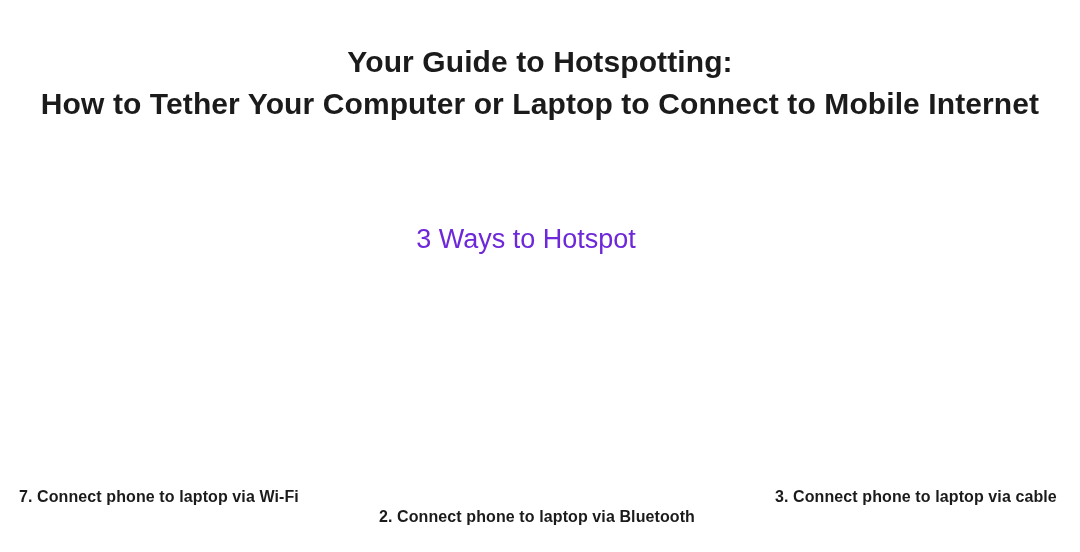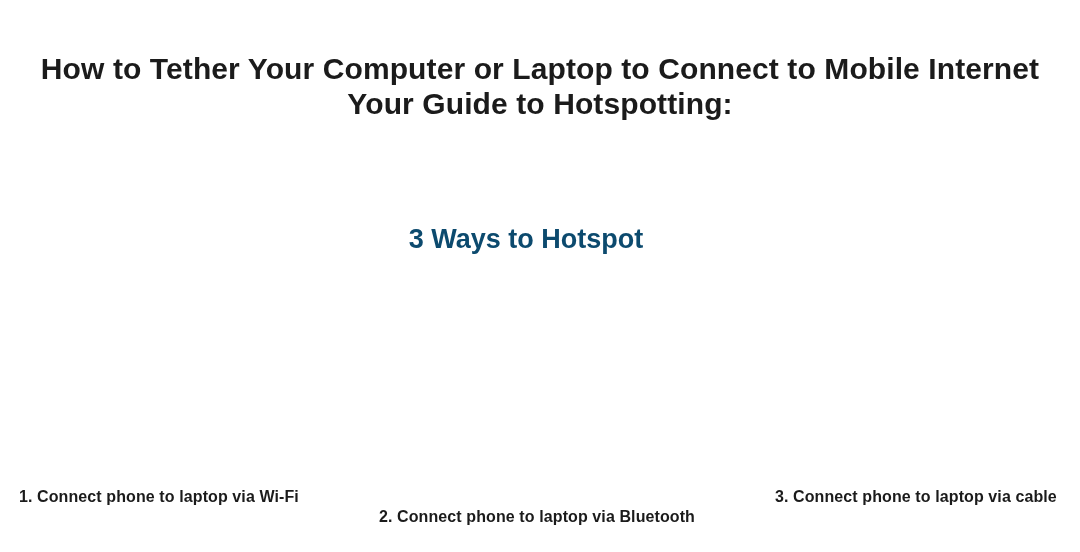--- a/index.html
+++ b/index.html
@@ -40,22 +40,22 @@
     font-size: 30px;
     margin-top: 7px;
   }
   .subtitle {
     position: absolute;
     top: 224px;
     left: 0;
     width: 1080px;
     text-align: center;
     font-size: 27px;
-    font-weight: bold;
-    color: #0c4a6e;
+    font-weight: normal;
+    color: #6d28d9;
   }
   .subtitle span {
     display: inline-block;
     transform: translateX(-14px);
   }
   .captions {
     position: absolute;
     top: 488px;
     left: 0;
     width: 1080px;
@@ -72,27 +72,27 @@
   .caption-1 { left: 19px; }
   .caption-2 { left: 379px; margin-top: 20px; }
   .caption-3 { left: 775px; }
 </style>
 </head>
 <body>
 
 <div class="page">
 
   <div class="title-block">
+    <div class="title-line title-line-1">Your Guide to Hotspotting:</div>
     <div class="title-line title-line-2">How to Tether Your Computer or Laptop to Connect to Mobile Internet</div>
-    <div class="title-line title-line-1">Your Guide to Hotspotting:</div>
   </div>
 
   <div class="subtitle">
     <span>3 Ways to Hotspot</span>
   </div>
 
   <div class="captions">
-    <div class="caption caption-1">1. Connect phone to laptop via Wi-Fi</div>
+    <div class="caption caption-1">7. Connect phone to laptop via Wi-Fi</div>
     <div class="caption caption-2">2. Connect phone to laptop via Bluetooth</div>
     <div class="caption caption-3">3. Connect phone to laptop via cable</div>
   </div>
 
 </div>
 
 </body></html>

